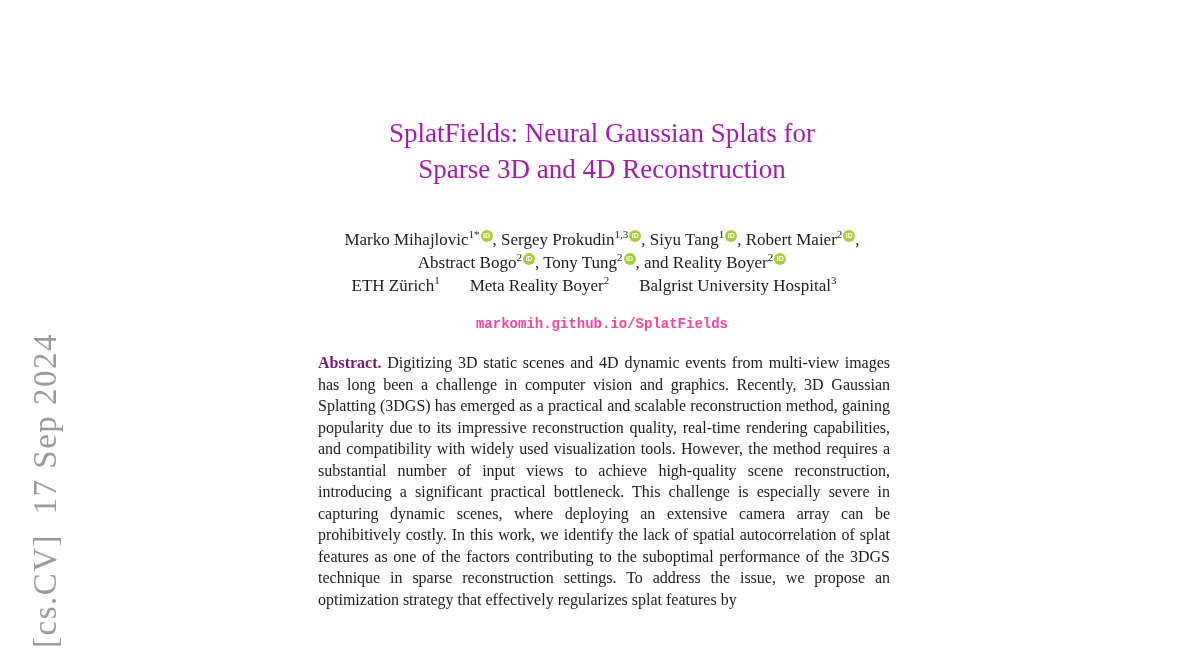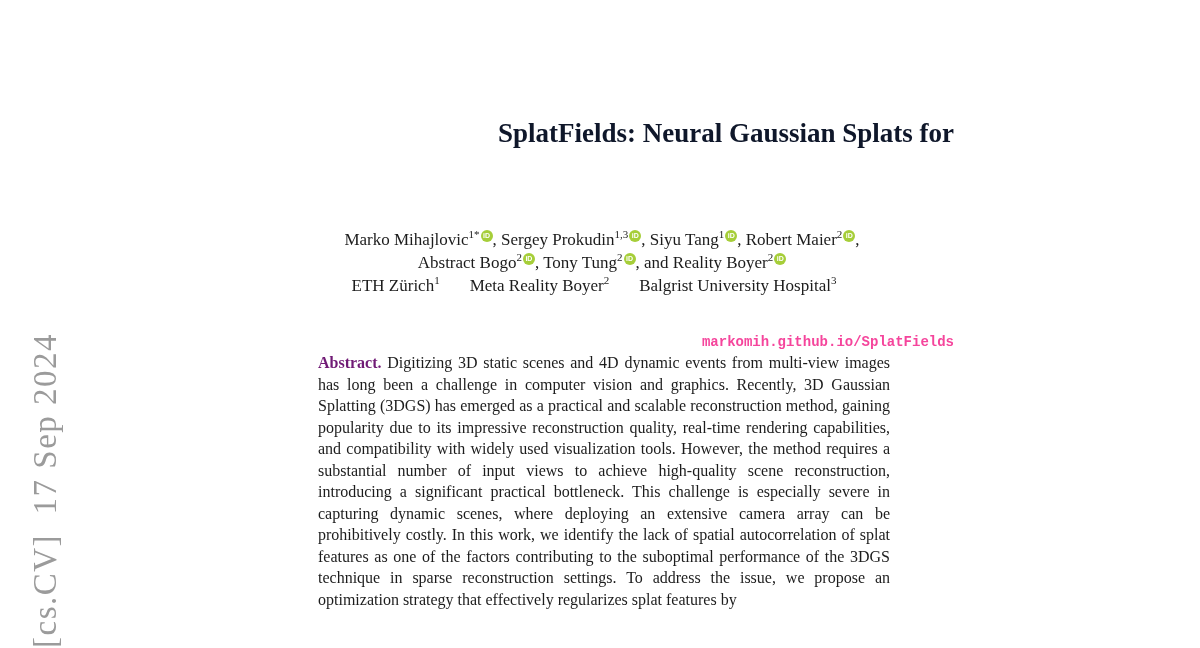--- a/index.html
+++ b/index.html
@@ -22,25 +22,25 @@
     font-family: "Liberation Serif", serif;
     font-size: 33px;
     letter-spacing: 1.5px;
     white-space: pre;
     color: #9b9b9b;
   }
 
   .paper-title {
     position: absolute;
     top: 115px; left: 250px; width: 704px;
-    text-align: right;
-    font-weight: bold;
+    text-align: center;
+    font-weight: normal;
     font-size: 27px;
     line-height: 36px;
-    color: #0f172a;
+    color: #a21caf;
   }
 
   .authors-block {
     position: absolute;
     top: 228px; left: 200px; width: 804px;
     text-align: center;
     font-size: 17px;
     line-height: 23px;
   }
   .authors-block sup {
@@ -62,22 +62,22 @@
     vertical-align: super;
     margin-left: 1px;
     cursor: pointer;
   }
   .affiliations { margin-top: 0; }
   .affil { margin-right: 30px; font-family: Liberation Serif, serif; }
   .affil:last-child { margin-right: 16px; }
 
   .project-link-row {
     position: absolute;
-    top: 332px; left: 250px; width: 704px;
-    text-align: right;
+    top: 314px; left: 250px; width: 704px;
+    text-align: center;
   }
   .project-link {
     font-family: "Liberation Mono", monospace;
     font-size: 14px;
     font-weight: bold;
     color: #f5459c;
     text-decoration: none;
     cursor: pointer;
   }
 
@@ -93,20 +93,21 @@
 </style>
 </head>
 <body>
 
 <div class="page">
 
   <div class="arxiv-stamp">[cs.CV]  17 Sep 2024</div>
 
   <div class="paper-title">
     <div>SplatFields: Neural Gaussian Splats for</div>
+    <div>Sparse 3D and 4D Reconstruction</div>
   </div>
 
   <div class="authors-block">
     <div><span class="author"><span>Marko Mihajlovic</span><sup>1*</sup><span class="orcid"><span>iD</span></span><span>, </span></span><span class="author"><span>Sergey Prokudin</span><sup>1,3</sup><span class="orcid"><span>iD</span></span><span>, </span></span><span class="author"><span>Siyu Tang</span><sup>1</sup><span class="orcid"><span>iD</span></span><span>, </span></span><span class="author"><span>Robert Maier</span><sup>2</sup><span class="orcid"><span>iD</span></span><span>,</span></span></div>
     <div><span class="author"><span>Abstract Bogo</span><sup>2</sup><span class="orcid"><span>iD</span></span><span>, </span></span><span class="author"><span>Tony Tung</span><sup>2</sup><span class="orcid"><span>iD</span></span><span>, and </span></span><span class="author"><span>Reality Boyer</span><sup>2</sup><span class="orcid"><span>iD</span></span></span></div>
     <div class="affiliations"><span class="affil"><span>ETH Zürich</span><sup>1</sup></span><span class="affil"><span>Meta Reality Boyer</span><sup>2</sup></span><span class="affil"><span>Balgrist University Hospital</span><sup>3</sup></span></div>
   </div>
 
   <div class="project-link-row">
     <a class="project-link">markomih.github.io/SplatFields</a>

